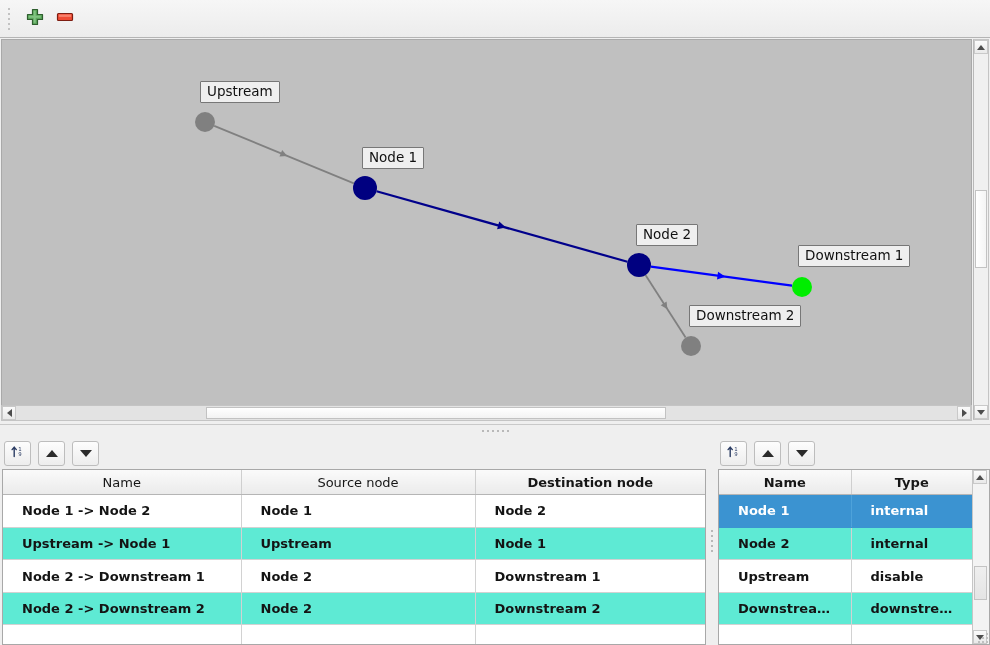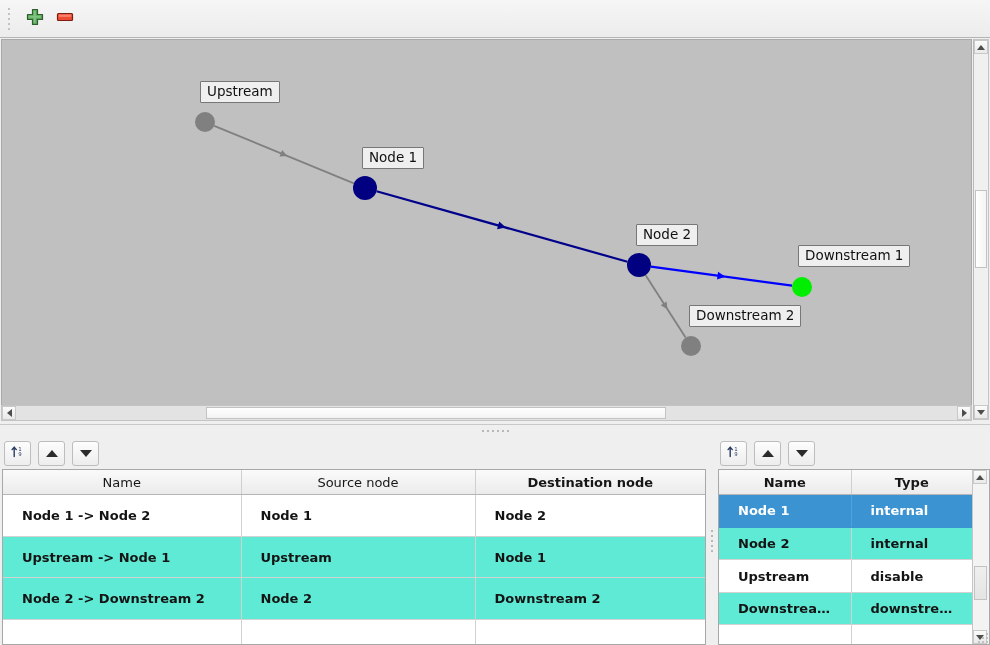--- a/index.html
+++ b/index.html
@@ -479,20 +479,25 @@
               <tr>
                 <td>Node 1 -&gt; Node 2</td>
                 <td>Node 1</td>
                 <td>Node 2</td>
               </tr>
               <tr class="alt">
                 <td>Upstream -&gt; Node 1</td>
                 <td>Upstream</td>
                 <td>Node 1</td>
               </tr>
+              <tr>
+                <td>Node 2 -&gt; Downstream 1</td>
+                <td>Node 2</td>
+                <td>Downstream 1</td>
+              </tr>
               <tr class="alt">
                 <td>Node 2 -&gt; Downstream 2</td>
                 <td>Node 2</td>
                 <td>Downstream 2</td>
               </tr>
               <tr class="filler">
                 <td></td>
                 <td></td>
                 <td></td>
               </tr>

